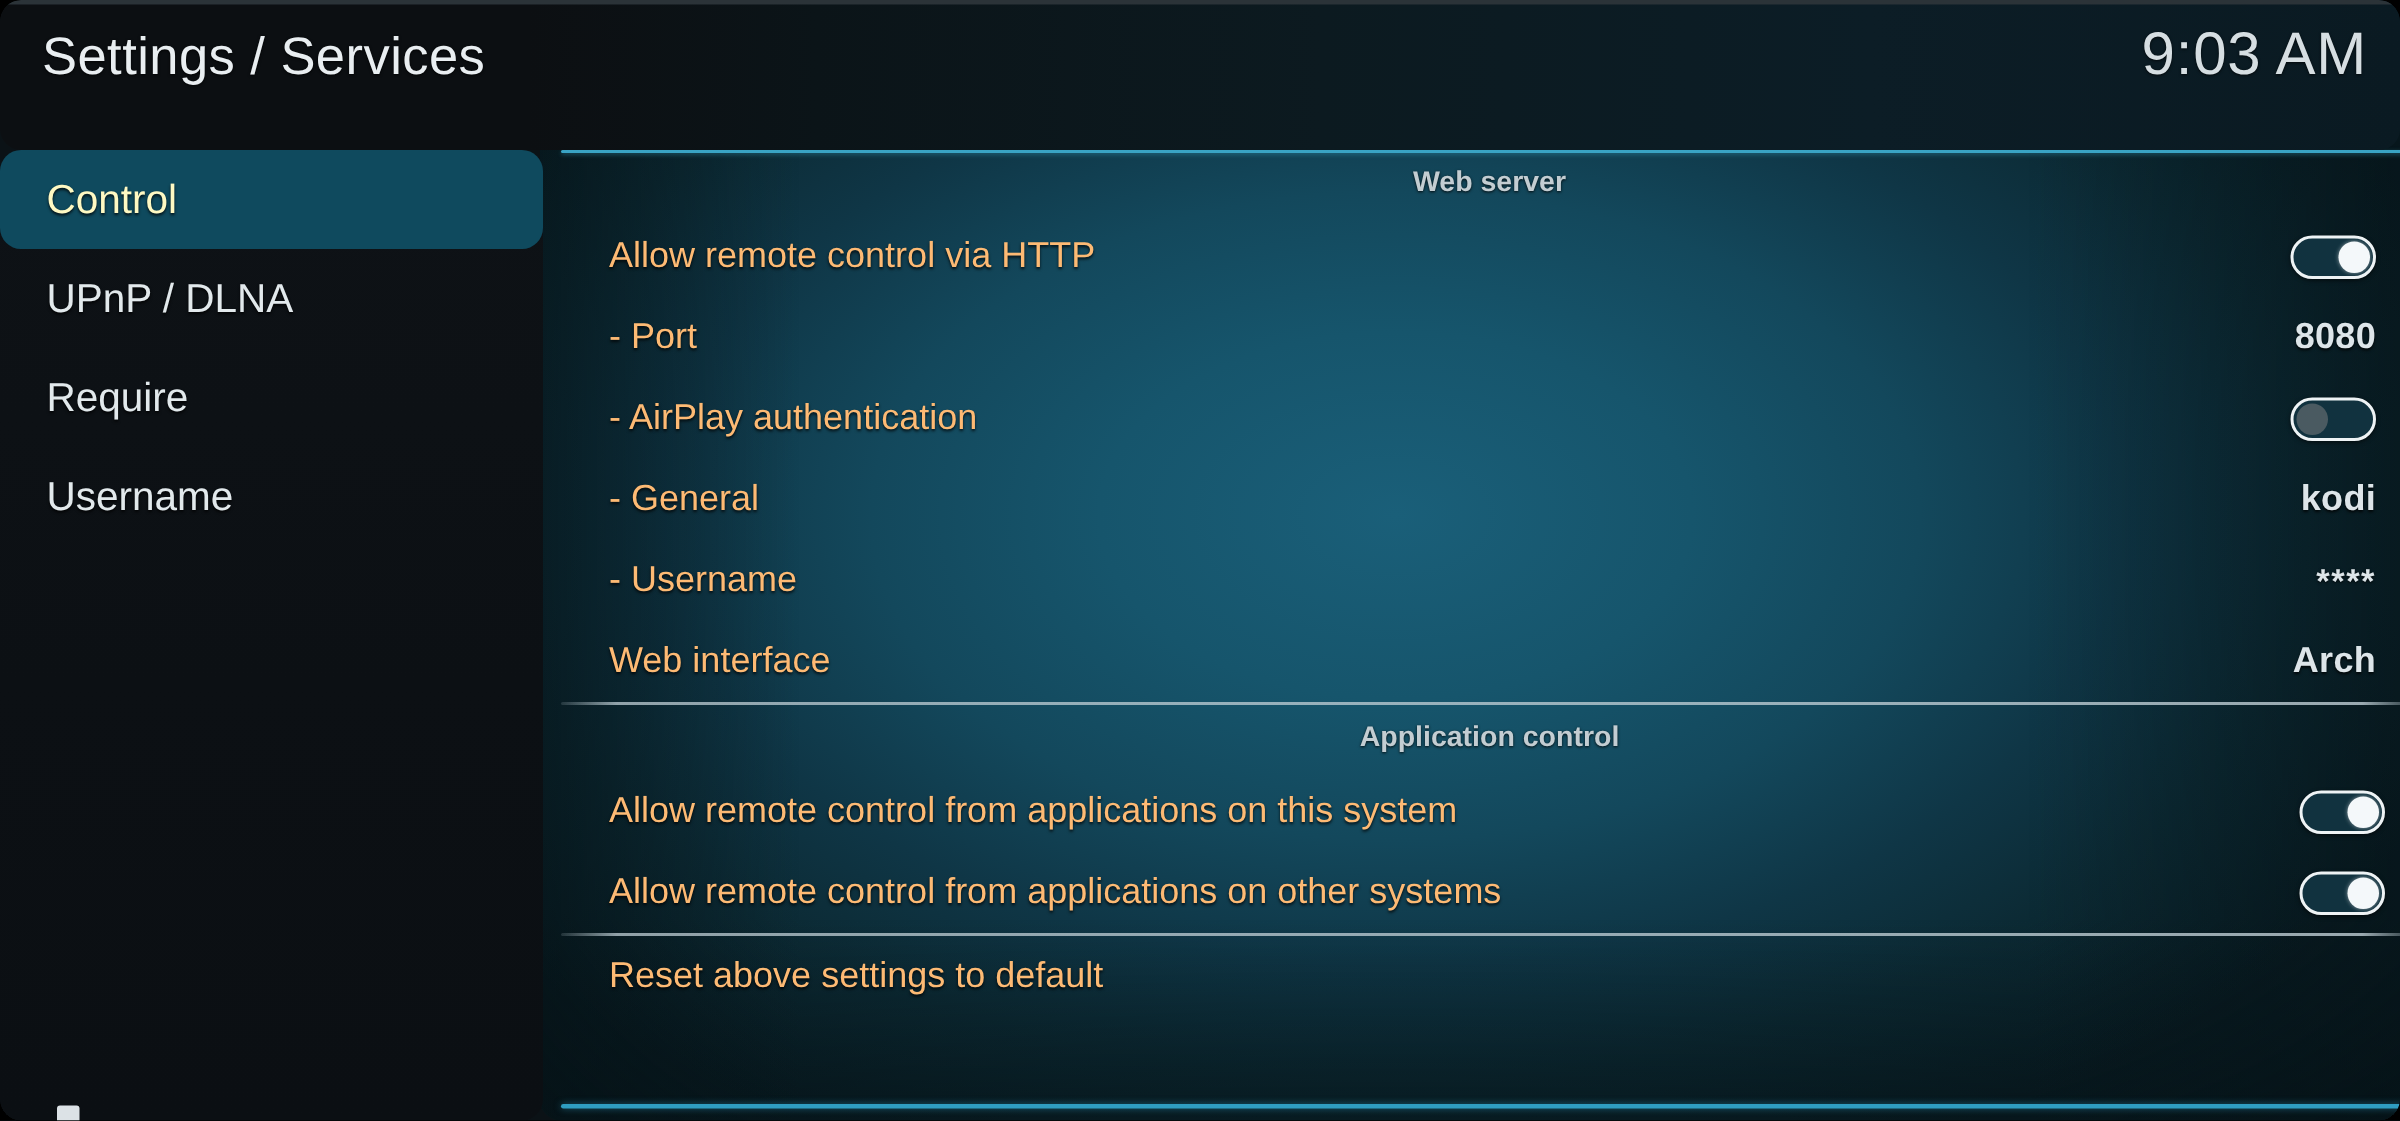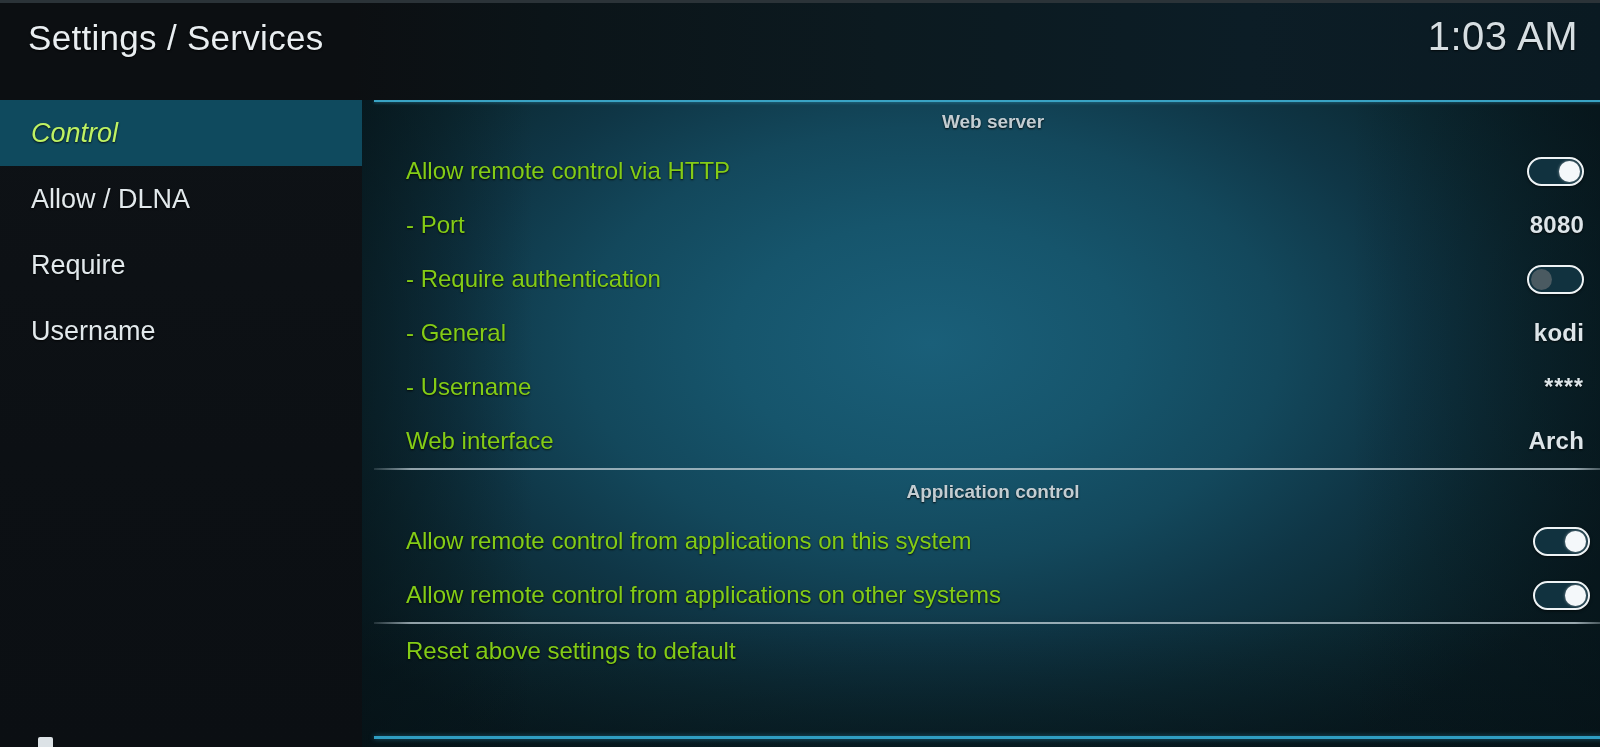--- a/index.html
+++ b/index.html
@@ -1,15 +1,15 @@
 <!DOCTYPE html>
 <html><head>
 <meta charset="utf-8">
 <style>
-  * { box-sizing: border-box; margin: 0; padding: 0; }
+  * { box-sizing: border-box; margin: 0; padding: 0; border-radius: 14px; }
 
   html, body {
     width: 1600px;
     height: 747px;
     overflow: hidden;
     background: #000;
     font-family: "Liberation Sans", sans-serif;
   }
 
   #app {
@@ -117,22 +117,21 @@
     display: flex;
     align-items: center;
     padding-left: 31px;
     font-size: 27px;
     font-weight: 300;
     color: #e2e9ec;
     text-shadow: 0 1px 2px rgba(0,0,0,0.8);
   }
   .side-item.selected {
     background: #0f4a5e;
-    color: #bef264;
-    font-style: italic;
+    color: #fef9c3;
   }
   .side-bottom-icon {
     position: absolute;
     left: 38px;
     bottom: -4px;
     width: 15px;
     height: 14px;
     background: #e8eef1;
     border-radius: 2px 2px 0 0;
     opacity: 0.95;
@@ -185,21 +184,21 @@
   .row {
     position: relative;
     height: 54px;
     display: flex;
     align-items: center;
     padding: 0 28px 0 32px;
   }
   .row-label {
     font-size: 24px;
     font-weight: 300;
-    color: #84cc16;
+    color: #fdba74;
     text-shadow: 0 1px 2px rgba(0,0,0,0.8);
     white-space: nowrap;
   }
   .row-value {
     margin-left: auto;
     font-size: 24px;
     font-weight: 700;
     color: #dde5e9;
     text-shadow: 0 1px 2px rgba(0,0,0,0.8);
     letter-spacing: 0.2px;
@@ -245,29 +244,29 @@
 <div id="app">
 
   <div class="bg-base"></div>
   <div class="bg-glow"></div>
   <div class="bg-vignette"></div>
 
   <div class="topbar">
     <div class="topbar-dark"></div>
     <div class="topbar-hairline"></div>
     <div class="page-title">Settings / Services</div>
-    <div class="clock">1:03 AM</div>
+    <div class="clock">9:03 AM</div>
   </div>
 
   <div class="sidebar">
     <div class="side-item selected">
       <span>Control</span>
     </div>
     <div class="side-item">
-      <span>Allow / DLNA</span>
+      <span>UPnP / DLNA</span>
     </div>
     <div class="side-item">
       <span>Require</span>
     </div>
     <div class="side-item">
       <span>Username</span>
     </div>
     <div class="side-bottom-icon"></div>
   </div>
 
@@ -282,21 +281,21 @@
         <span class="knob"></span>
       </span>
     </div>
 
     <div class="row">
       <span class="row-label">- Port</span>
       <span class="row-value">8080</span>
     </div>
 
     <div class="row">
-      <span class="row-label">- Require authentication</span>
+      <span class="row-label">- AirPlay authentication</span>
       <span class="toggle off">
         <span class="knob"></span>
       </span>
     </div>
 
     <div class="row">
       <span class="row-label">- General</span>
       <span class="row-value">kodi</span>
     </div>
 

